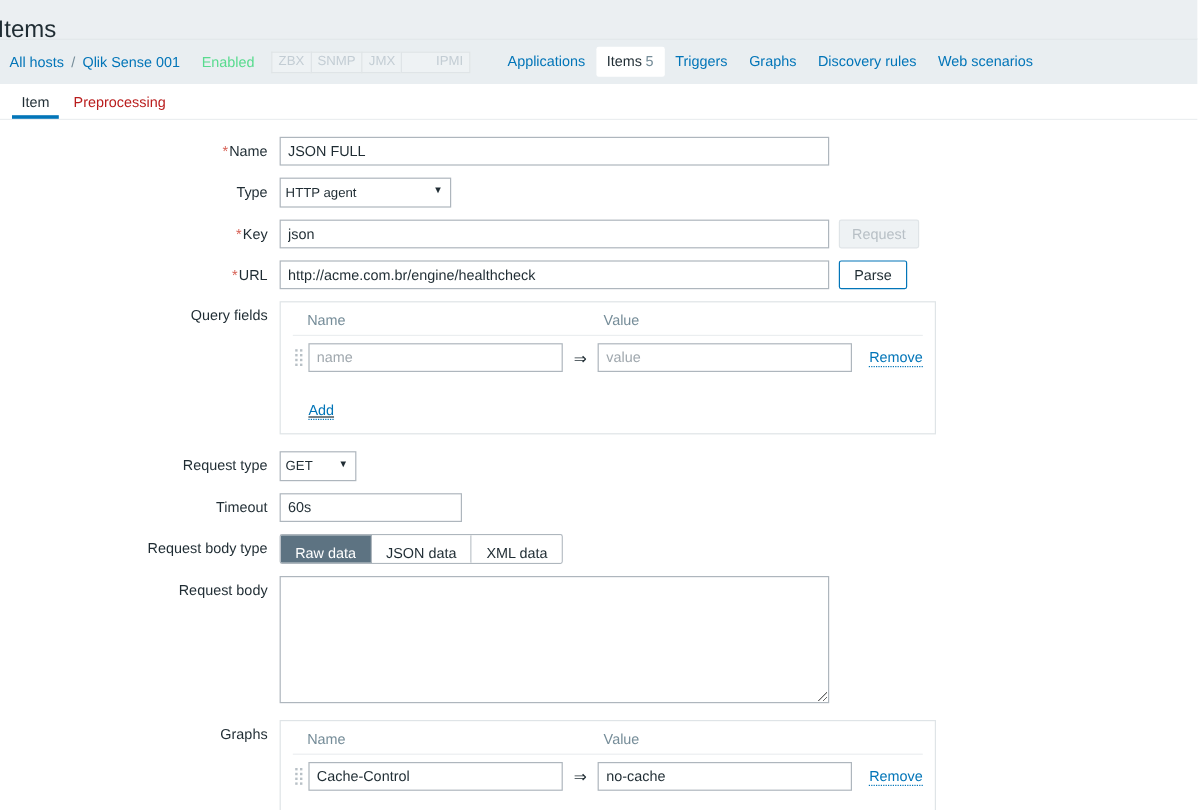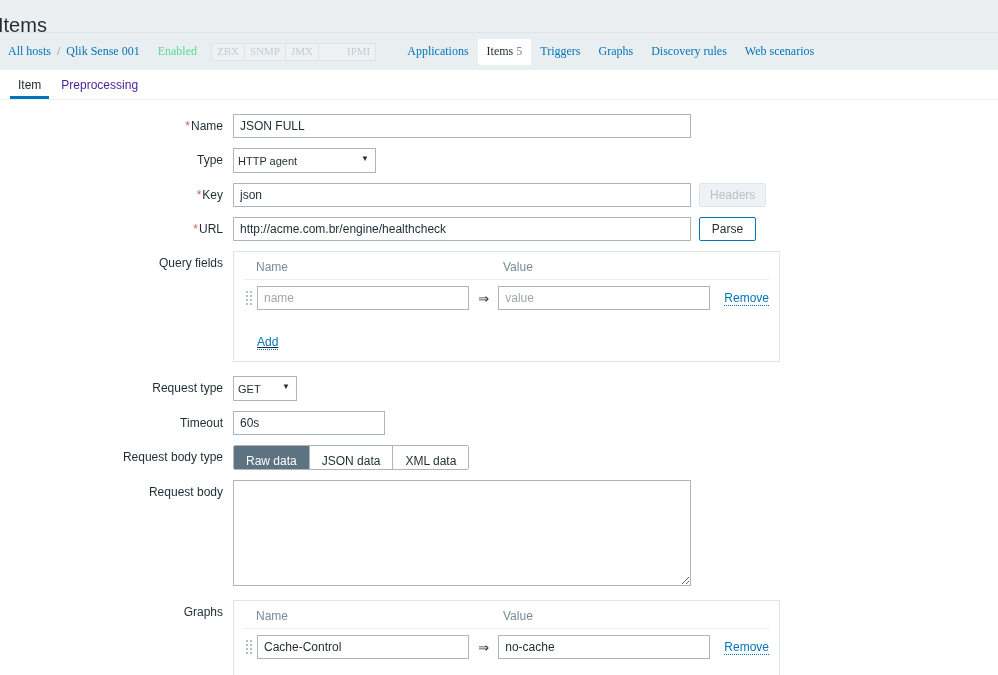--- a/index.html
+++ b/index.html
@@ -30,21 +30,20 @@
 
   
   .host-nav {
     height: 38px;
     background: #e9eef1;
     border-top: 1px solid #dfe4e7;
     display: flex;
     align-items: center;
     padding: 0 0 0 8px;
     font-size: 12px;
-    font-family: Liberation Serif, serif;
   }
   .host-nav a,
   .host-nav .navlink {
     color: #0275b8;
     text-decoration: none;
     cursor: pointer;
     white-space: nowrap;
   }
   .crumb-sep {
     color: #768d99;
@@ -96,21 +95,21 @@
   .form-tabs {
     height: 30px;
     background: #ffffff;
     border-bottom: 1px solid #ebeef0;
     display: flex;
     align-items: flex-end;
     padding-left: 8px;
   }
   .form-tab {
     padding: 4px 10px 7px 10px;
-    color: #4c1d95;
+    color: #b91c1c;
     cursor: pointer;
     white-space: nowrap;
     position: relative;
   }
   .form-tab.active {
     color: #1f2c33;
   }
   .form-tab.active::after {
     content: "";
     position: absolute;
@@ -364,21 +363,21 @@
       </span>
     </div>
   </div>
 
   <div class="frow">
     <div class="flabel">
       <span class="req">*</span><span>Key</span>
     </div>
     <div class="fcontrol">
       <input type="text" class="w-key" value="json" style="">
-      <button class="btn disabled">Headers</button>
+      <button class="btn disabled">Request</button>
     </div>
   </div>
 
   <div class="frow">
     <div class="flabel">
       <span class="req">*</span><span>URL</span>
     </div>
     <div class="fcontrol">
       <input type="text" class="w-url" value="http://acme.com.br/engine/healthcheck" style="">
       <button class="btn">Parse</button>

